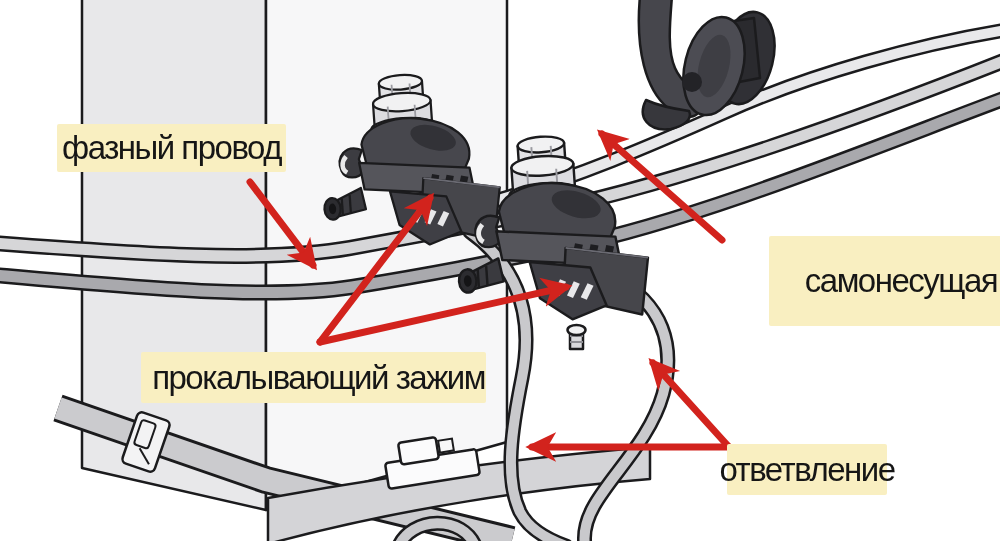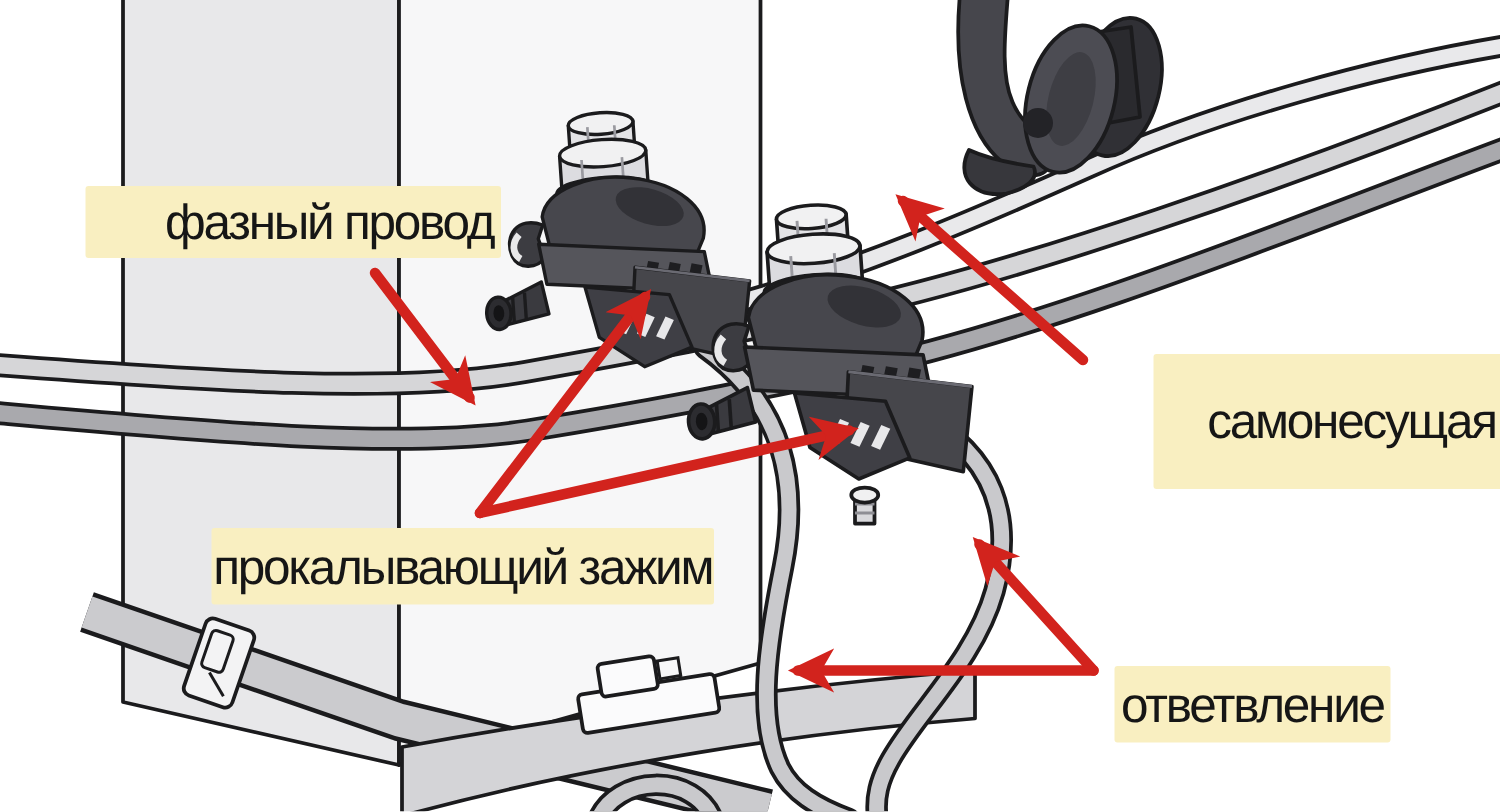--- a/index.html
+++ b/index.html
@@ -8,24 +8,24 @@
     font-family:"Liberation Sans", sans-serif;
   }
   .stage svg{position:absolute;left:0;top:0;}
   .label{
     position:absolute;z-index:5;
     background:var(--label_bg,#f9efc1);color:var(--label_text,#161616);
     display:flex;flex-direction:column;align-items:center;justify-content:center;
     font-size:33px;letter-spacing:-1.5px;line-height:40px;text-align:center;
     border-radius:2px;white-space:nowrap;
   }
-  .label-phase{left:57px;top:124px;width:229px;height:48px;padding-left:48px;}
+  .label-phase{left:57px;top:124px;width:229px;height:48px;}
   .label-neutral{left:769px;top:236px;width:264px;height:90px;}
-  .label-clamp{left:141px;top:352px;width:335px;height:51px;}
-  .label-branch{left:727px;top:444px;width:184px;height:51px;margin-left:16px;}
+  .label-clamp{left:141px;top:352px;width:335px;height:51px;padding-left:10px;}
+  .label-branch{left:727px;top:444px;width:160px;height:51px;}
 
   
   .wo{fill:none;stroke:var(--outline,#1b1b1d);stroke-linecap:round;}
   .wf{fill:none;stroke-linecap:round;}
   .w-n{stroke:var(--wire_light,#e9e9eb);}
   .w-1{stroke:#d6d6d8;}
   .w-2{stroke:var(--wire_dark,#a9a9ad);}
   .w-b{stroke:var(--wire_mid,#c9c9cc);}
   .edge{stroke:var(--outline,#1b1b1d);stroke-width:2.5;stroke-linejoin:round;}
   .arrow{stroke:var(--arrow_red,#d2231d);stroke-width:7;stroke-linecap:round;}

